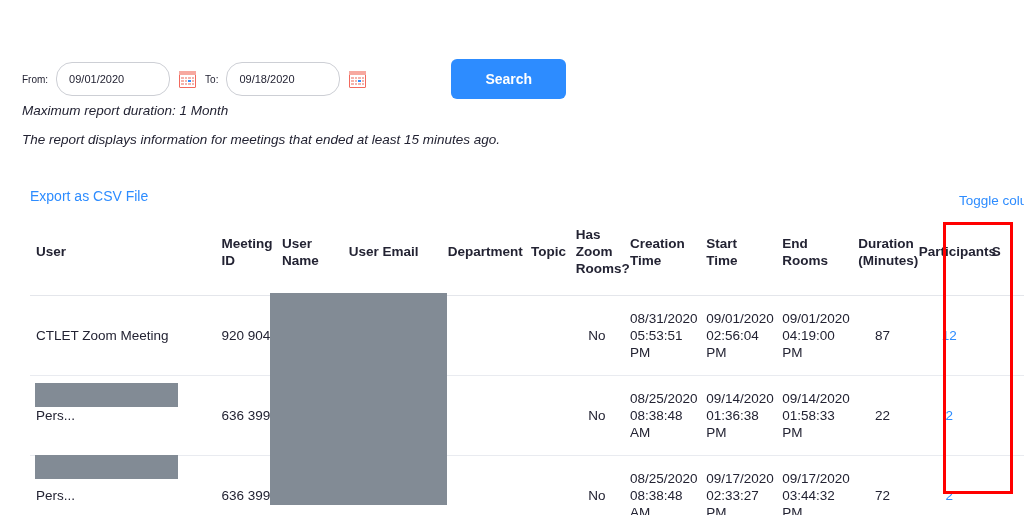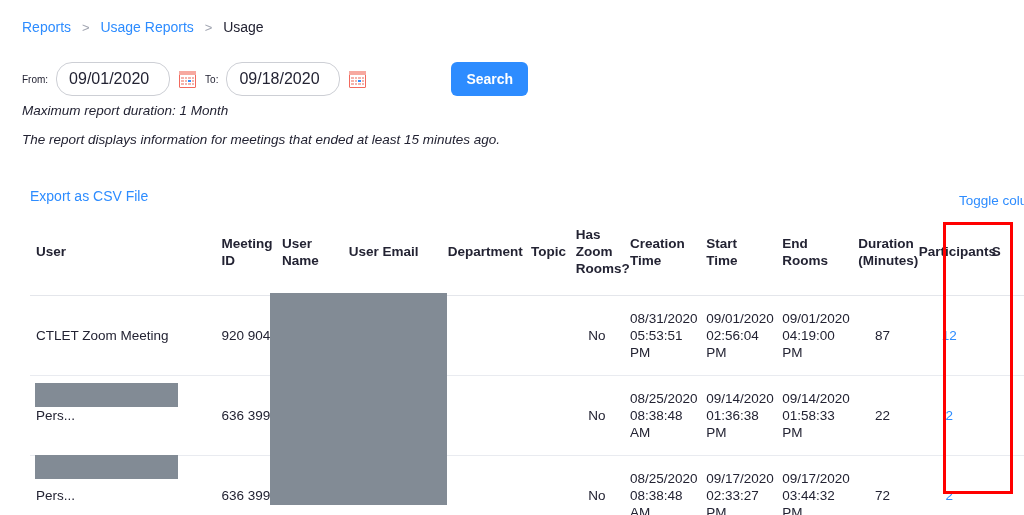--- a/index.html
+++ b/index.html
@@ -31,21 +31,21 @@
     display: flex; align-items: center; height: 34px;
   }
   .filter-label {
     font-size: 10px; color: #232333; margin-right: 8px; white-space: nowrap;
   }
   .date-input {
     width: 114px; height: 31px;
     border: 1px solid #cdcfd5; border-radius: 16px;
     background: #ffffff;
     font-family: "Liberation Sans", sans-serif;
-    font-size: 16px; color: #232333;
+    font-size: 11px; color: #232333;
     padding: 16px 12px;
     outline: none;
   }
   .cal-icon {
     width: 17px; height: 17px;
     margin-left: 9px; margin-right: 9px;
     position: relative; display: inline-block;
     cursor: pointer; flex: none;
   }
   .cal-icon .cal-body {
@@ -63,21 +63,21 @@
     display: grid;
     grid-template-columns: repeat(4, 1fr);
     grid-template-rows: repeat(3, 1fr);
     gap: 1px;
   }
   .cal-icon .cal-grid i { background: #f4b2ab; display: block; }
   .cal-icon .cal-grid i.hl { background: #2d8cff; }
 
   .search-btn {
     margin-left: 76px;
-    height: 34px; padding: 0 15px;
+    height: 40px; padding: 0 34px;
     background: #2d8cff; color: #ffffff;
     border: none; border-radius: 6px;
     font-family: "Liberation Sans", sans-serif;
     font-size: 14px; font-weight: bold;
     cursor: pointer; white-space: nowrap;
   }
 
   
   .note {
     position: absolute; left: 22px;
@@ -164,27 +164,20 @@
     border: 3px solid #ff0000;
     z-index: 9;
     pointer-events: none;
   }
 </style>
 </head>
 <body>
 
 <div class="page">
 
-  <div class="breadcrumb">
-    <a class="crumb-link" href="#">Reports</a>
-    <span class="crumb-sep">&gt;</span>
-    <a class="crumb-link" href="#">Usage Reports</a>
-    <span class="crumb-sep">&gt;</span>
-    <span class="crumb-current">Usage</span>
-  </div>
 
   <div class="filter-bar">
     <span class="filter-label">From:</span>
     <input class="date-input" type="text" value="09/01/2020" style="">
     <span class="cal-icon">
       <span class="cal-body"></span>
       <span class="cal-top"></span>
       <span class="cal-grid">
         <i></i>
           <i></i>

